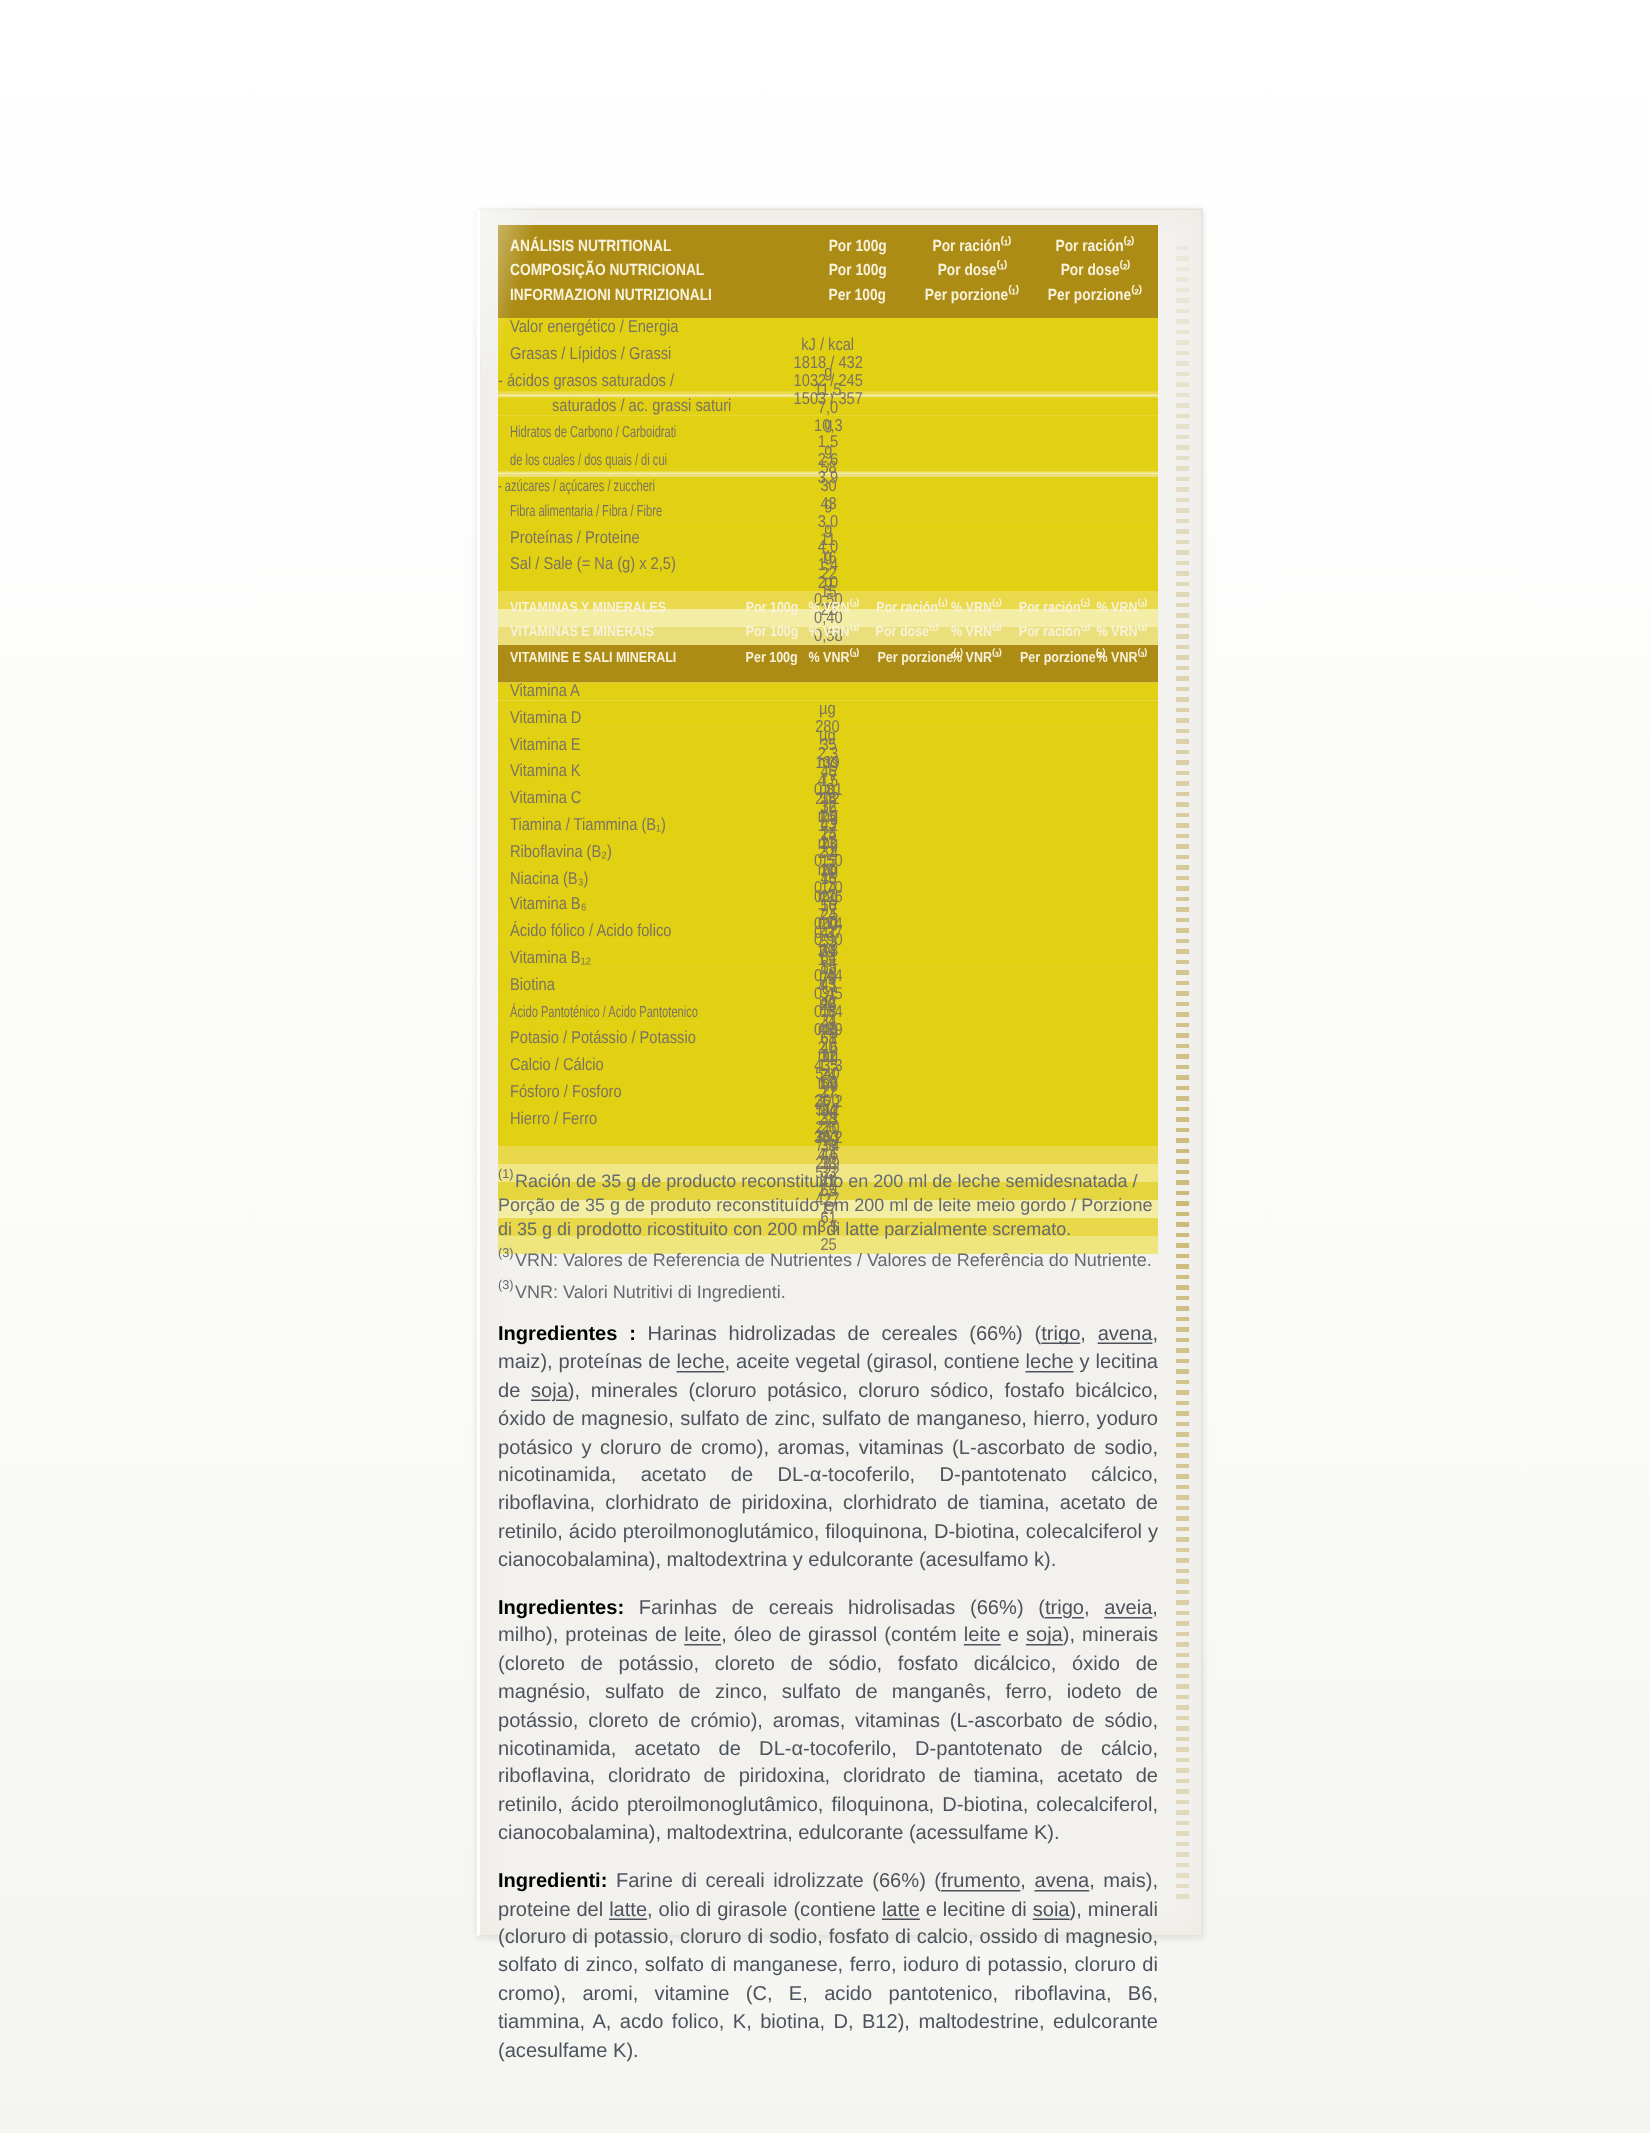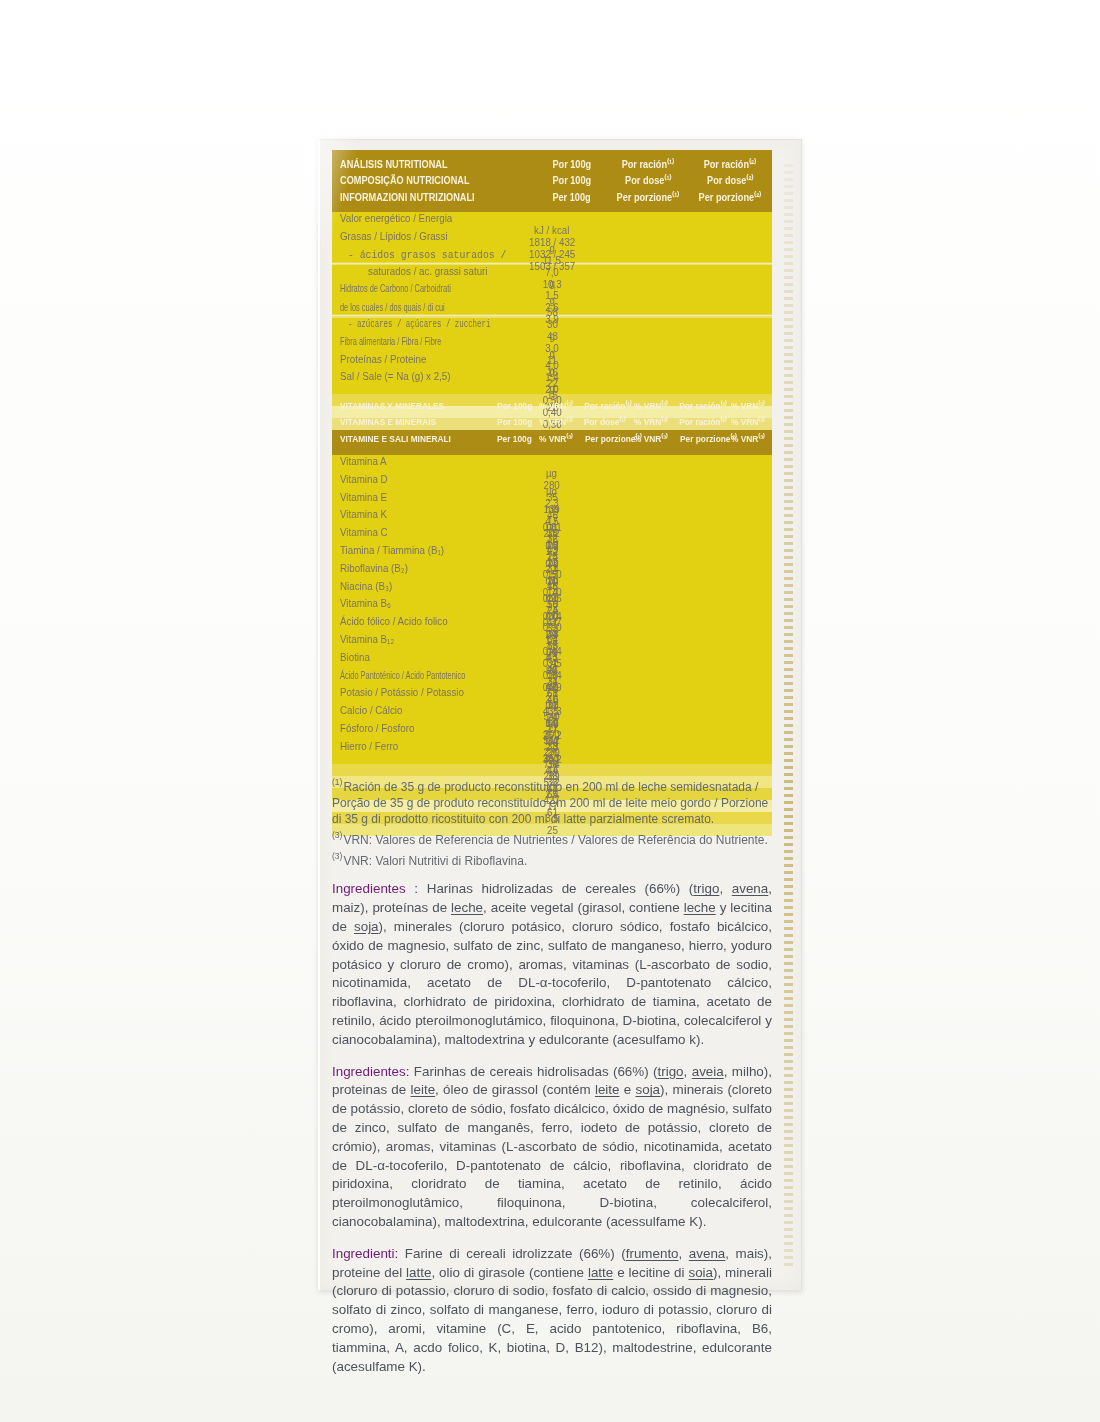--- a/index.html
+++ b/index.html
@@ -53,21 +53,21 @@
   .t2 .trow{height:17.8px;}
   .cell{
     display:flex;align-items:center;white-space:nowrap;overflow:visible;
     font-size:11.5px;color:var(--table-text,#7b7363);box-sizing:border-box;
   }
   .cell > span{display:inline-block;transform:scaleX(.85);transform-origin:50% 50%;}
   .c-label{justify-content:flex-start;background:var(--base-yellow,#e2d012);padding-left:8px;}
   .c-label > span{transform-origin:0 50%;}
   .c-unit{justify-content:center;background:var(--base-yellow,#e2d012);}
   .c-val{justify-content:center;}
-  .ind1{padding-left:16px;font-family:Liberation Mono, monospace;}
+  .ind1{padding-left:0;}
   .ind2{padding-left:36px;}
   .tight > span{transform:scaleX(.70);font-size:10.6px;}
 
   .b1-0{background:var(--t1-band-0,#e9d94b);}
   .b1-1{background:var(--t1-band-1,#f4eda6);}
   .b1-2{background:var(--t1-band-2,#ebdf7c);}
   .b2-0{background:var(--t2-band-0,#e8d84a);}
   .b2-1{background:var(--t2-band-1,#f0e684);}
   .b2-2{background:var(--t2-band-2,#e5d53e);}
   .b2-3{background:var(--t2-band-3,#f4eda4);}
@@ -77,21 +77,21 @@
   .tbl-gap{height:3px;}
 
   
   .footnotes{margin-top:18px;width:440px;font-size:12px;line-height:15.8px;color:var(--footnote-text,#646a70);}
   .fn{text-align:left;}
   .fn-marker{font-size:8.5px;vertical-align:6px;margin-right:1px;}
 
   
   .ingredients{margin-top:11px;width:440px;}
   .ingredients p{margin:0 0 13px 0;font-size:13.4px;line-height:18.8px;color:var(--body-text,#4d535c);text-align:justify;}
-  .seg-b{font-weight:400;color:#701a75;}
+  .seg-b{font-weight:700;color:#000000;}
   .seg-u{text-decoration:underline;text-underline-offset:2px;}
 </style>
 </head>
 <body>
 
 <div class="page">
   <div class="package">
     <div class="fold"></div>
     <div class="content">
 
@@ -774,21 +774,21 @@
               <div class="cell c-val b2-5">
                 <span>25</span>
               </div>
             </div>
           </div>
       </section>
 
       <div class="footnotes" id="footnotes">
           <div class="fn"><span class="fn-marker">(1)</span><span class="fn-text">Ración de 35 g de producto reconstituido en 200 ml de leche semidesnatada / Porção de 35 g de produto reconstituído em 200 ml de leite meio gordo / Porzione di 35 g di prodotto ricostituito con 200 ml di latte parzialmente scremato.</span></div>
           <div class="fn"><span class="fn-marker">(3)</span><span class="fn-text">VRN: Valores de Referencia de Nutrientes / Valores de Referência do Nutriente.</span></div>
-          <div class="fn"><span class="fn-marker">(3)</span><span class="fn-text">VNR: Valori Nutritivi di Riboflavina.</span></div>
+          <div class="fn"><span class="fn-marker">(3)</span><span class="fn-text">VNR: Valori Nutritivi di Ingredienti.</span></div>
         </div>
 
       <div class="ingredients" id="ingredients">
           <p><span class="seg-b">Ingredientes : </span><span>Harinas hidrolizadas de cereales (66%) (</span><span class="seg-u">trigo</span><span>, </span><span class="seg-u">avena</span><span>, maiz), proteínas de </span><span class="seg-u">leche</span><span>, aceite vegetal (girasol, contiene </span><span class="seg-u">leche</span><span> y lecitina de </span><span class="seg-u">soja</span><span>), minerales (cloruro potásico, cloruro sódico, fostafo bicálcico, óxido de magnesio, sulfato de zinc, sulfato de manganeso, hierro, yoduro potásico y cloruro de cromo), aromas, vitaminas (L-ascorbato de sodio, nicotinamida, acetato de DL-α-tocoferilo, D-pantotenato cálcico, riboflavina, clorhidrato de piridoxina, clorhidrato de tiamina, acetato de retinilo, ácido pteroilmonoglutámico, filoquinona, D-biotina, colecalciferol y cianocobalamina), maltodextrina y edulcorante (acesulfamo k).</span></p>
           <p><span class="seg-b">Ingredientes: </span><span>Farinhas de cereais hidrolisadas (66%) (</span><span class="seg-u">trigo</span><span>, </span><span class="seg-u">aveia</span><span>, milho), proteinas de </span><span class="seg-u">leite</span><span>, óleo de girassol (contém </span><span class="seg-u">leite</span><span> e </span><span class="seg-u">soja</span><span>), minerais (cloreto de potássio, cloreto de sódio, fosfato dicálcico, óxido de magnésio, sulfato de zinco, sulfato de manganês, ferro, iodeto de potássio, cloreto de crómio), aromas, vitaminas (L-ascorbato de sódio, nicotinamida, acetato de DL-α-tocoferilo, D-pantotenato de cálcio, riboflavina, cloridrato de piridoxina, cloridrato de tiamina, acetato de retinilo, ácido pteroilmonoglutâmico, filoquinona, D-biotina, colecalciferol, cianocobalamina), maltodextrina, edulcorante (acessulfame K).</span></p>
           <p><span class="seg-b">Ingredienti: </span><span>Farine di cereali idrolizzate (66%) (</span><span class="seg-u">frumento</span><span>, </span><span class="seg-u">avena</span><span>, mais), proteine del </span><span class="seg-u">latte</span><span>, olio di girasole (contiene </span><span class="seg-u">latte</span><span> e lecitine di </span><span class="seg-u">soia</span><span>), minerali (cloruro di potassio, cloruro di sodio, fosfato di calcio, ossido di magnesio, solfato di zinco, solfato di manganese, ferro, ioduro di potassio, cloruro di cromo), aromi, vitamine (C, E, acido pantotenico, riboflavina, B6, tiammina, A, acdo folico, K, biotina, D, B12), maltodestrine, edulcorante (acesulfame K).</span></p>
         </div>
 
     </div>
   </div>

